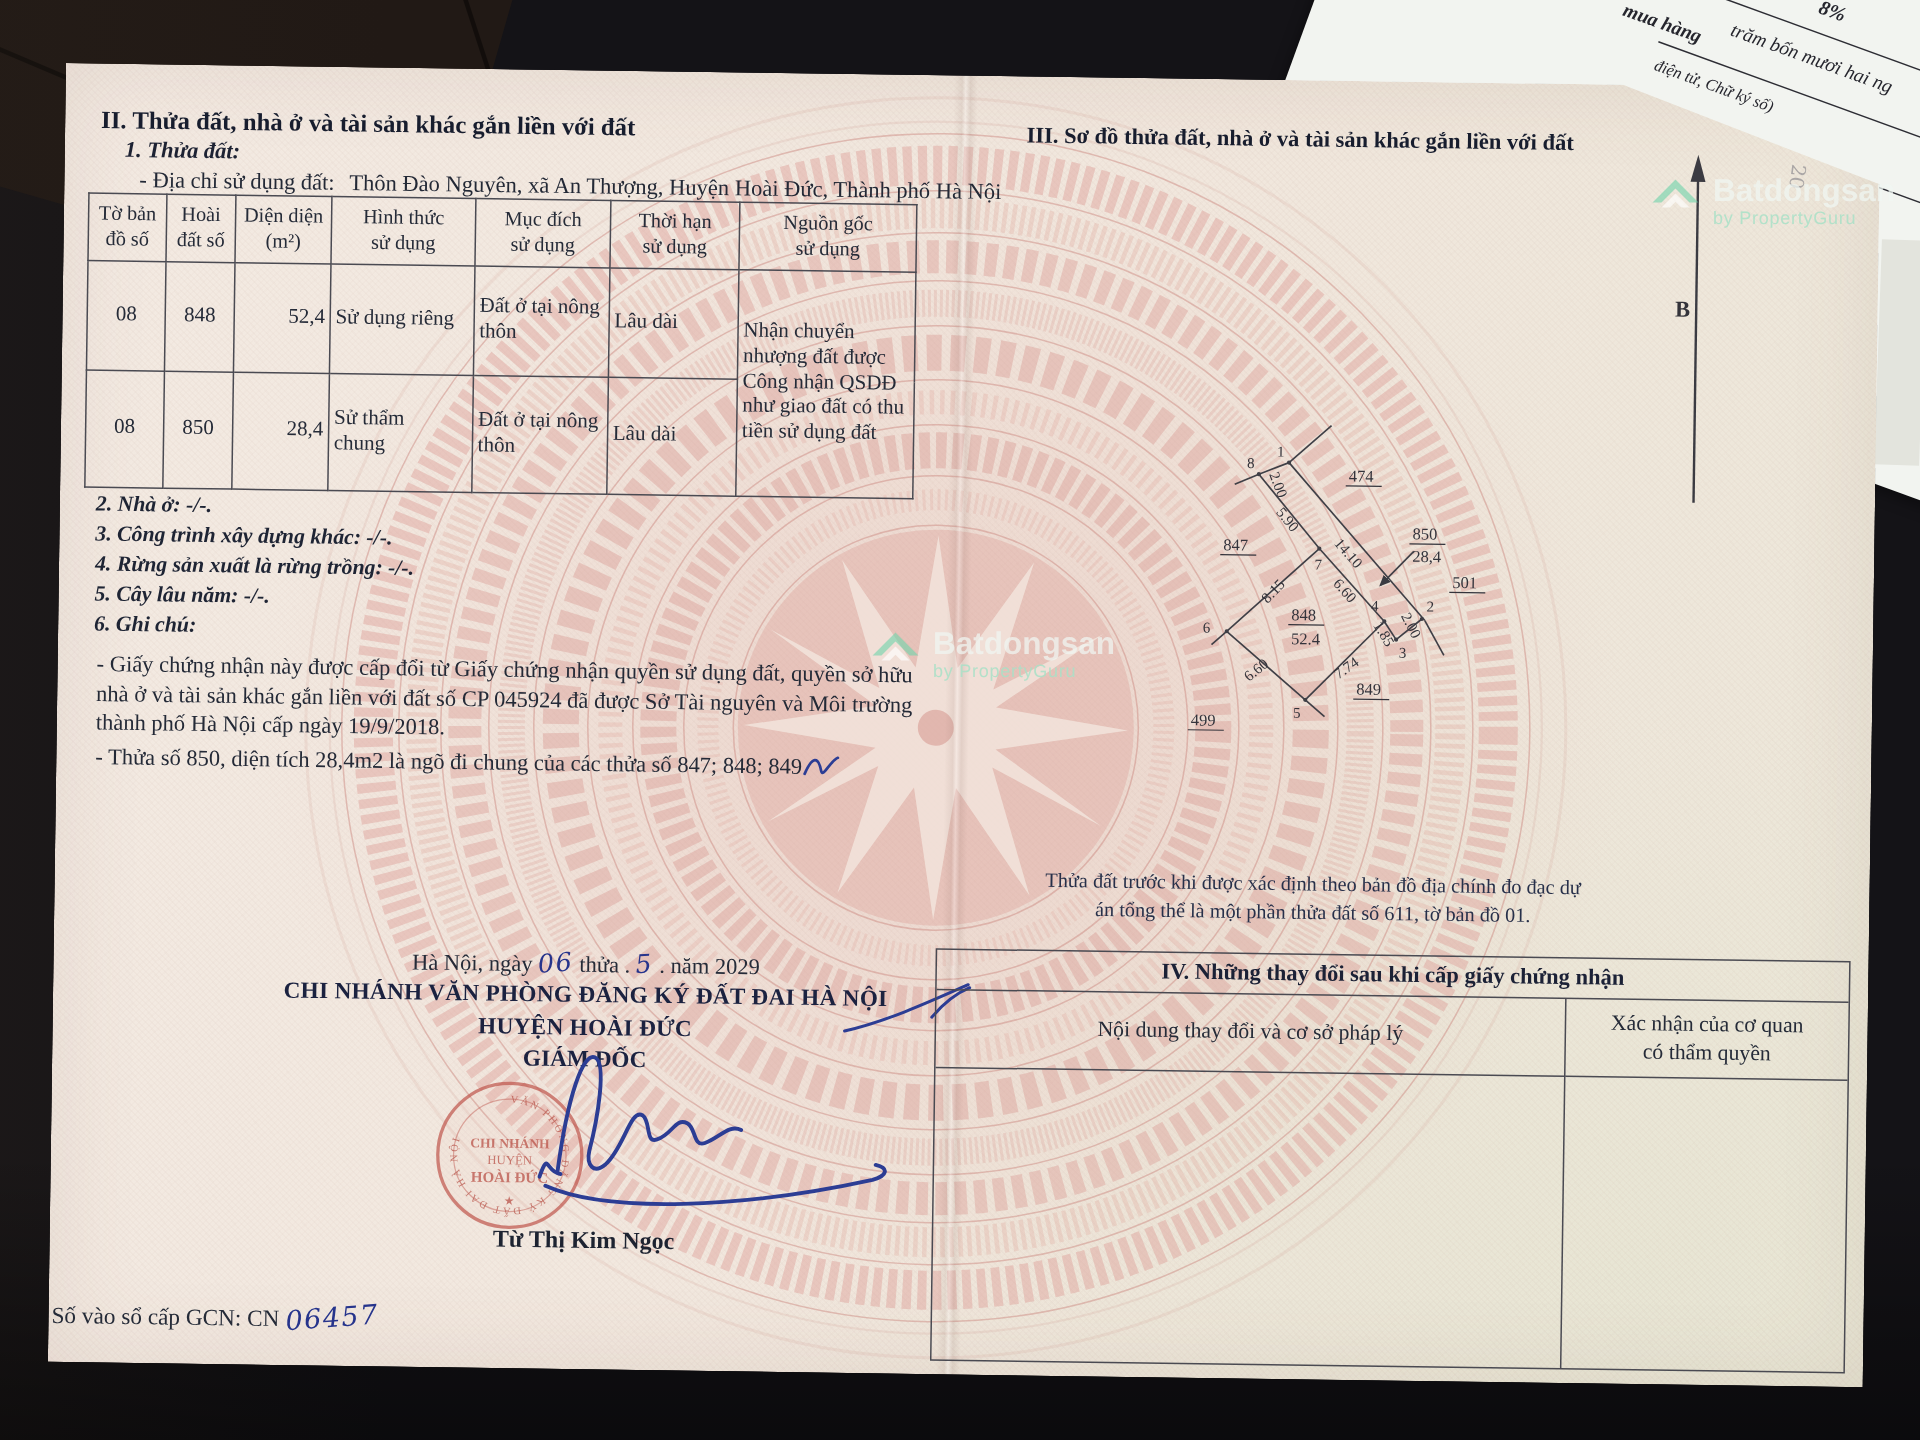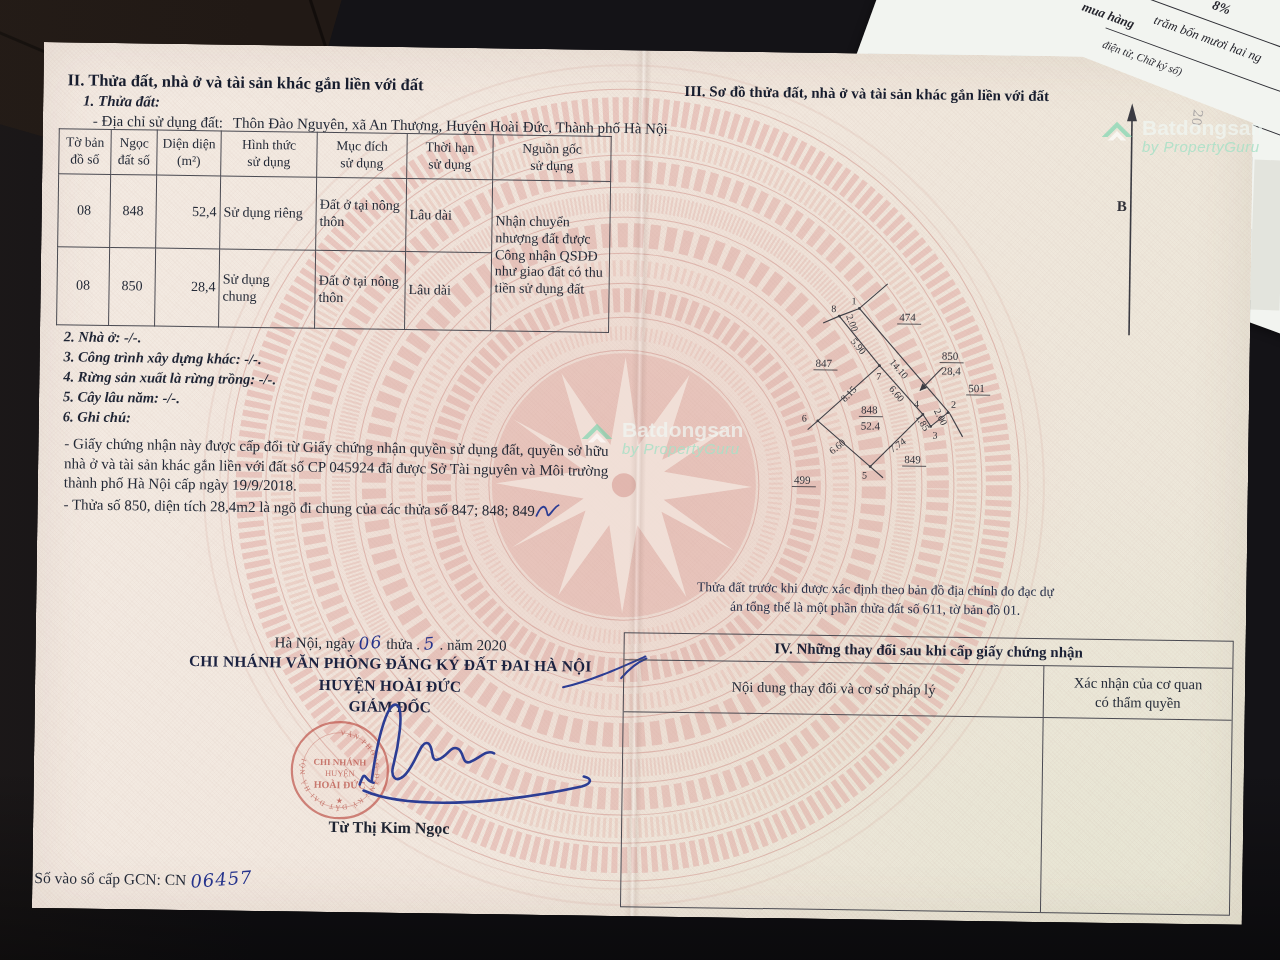--- a/index.html
+++ b/index.html
@@ -77,22 +77,22 @@
     align-items:center;justify-content:center;font-weight:bold;font-size:15px;color:#1b2136;}
   .tbl4 .h1{border-bottom:1.2px solid #4a4a52;border-right:1.2px solid #4a4a52;
     display:flex;align-items:center;justify-content:center;font-size:14.5px;color:#252b38;}
   .tbl4 .h2{border-bottom:1.2px solid #4a4a52;display:flex;align-items:center;
     justify-content:center;font-size:14.5px;color:#252b38;text-align:center;white-space:pre-line;line-height:1.3;}
   .tbl4 .b1{border-right:1.2px solid #4a4a52;}
   
   .wm{position:absolute;z-index:5;display:flex;align-items:center;gap:8px;pointer-events:none;}
   .wm .brand{font-family:"Liberation Sans",sans-serif;font-weight:bold;font-size:21px;
     color:rgba(240,246,242,.72);line-height:20px;}
-  .wm .byline{font-family:"Liberation Sans",sans-serif;font-size:15px;
-    color:rgba(168,224,199,.85);letter-spacing:.5px;font-style:italic;}
+  .wm .byline{font-family:"Liberation Sans",sans-serif;font-size:12px;
+    color:rgba(168,224,199,.85);letter-spacing:.5px;}
   svg text{font-family:"Liberation Serif",serif;}
 </style>
 </head>
 <body>
 
 <div class="stage">
 
   <div class="desk-patch"></div>
   <div class="desk-seam1"></div>
   <div class="desk-seam2"></div>
@@ -156,21 +156,21 @@
           <col style="width:64px">
         <col style="width:96px">
           <col style="width:90px">
           <col style="width:86px">
           <col style="width:118px">
       </colgroup>
       <tbody>
           <tr style="height:45px;">
         <th>Tờ bản
 đồ số</th>
-        <th>Ngọc
+        <th>Hoài
 đất số</th>
         <th>Diện diện
 (m²)</th>
         <th>Hình thức
 sử dụng</th>
         <th>Mục đích
 sử dụng</th>
         <th>Thời hạn
 sử dụng</th>
         <th>Nguồn gốc
@@ -182,21 +182,21 @@
         <td class="r">52,4</td>
         <td>Sử dụng riêng</td>
         <td>Đất ở tại nông thôn</td>
         <td>Lâu dài</td>
         <td class="origin" rowspan="2">Nhận chuyển nhượng đất được Công nhận QSDĐ như giao đất có thu tiền sử dụng đất</td>
       </tr>
       <tr style="height:78px;">
         <td class="c">08</td>
         <td class="c">850</td>
         <td class="r">28,4</td>
-        <td><span class="narrowwrap">Sử dụng chung</span></td>
+        <td><span class="narrowwrap">Sử thẩm chung</span></td>
         <td>Đất ở tại nông thôn</td>
         <td>Lâu dài</td>
       </tr>
     </tbody>
       </table>
 
     <div class="abs items" style="left:24px;top:286px;">
       <div>2. Nhà ở:  -/-.</div>
       <div>3. Công trình xây dựng khác: -/-.</div>
       <div>4. Rừng sản xuất là rừng trồng: -/-.</div>
@@ -212,21 +212,21 @@
         </svg>
       </div>
     </div>
 
     <div class="abs sign-block" style="left:140px;top:586px;">
       <div class="date-line">
         <span>Hà Nội, ngày</span>
         <span class="hand">06</span>
         <span>thửa .</span>
         <span class="hand">5</span>
-        <span>. năm 2020</span>
+        <span>. năm 2029</span>
       </div>
       <div class="office">CHI NHÁNH VĂN PHÒNG ĐĂNG KÝ ĐẤT ĐAI HÀ NỘI</div>
       <div class="office">HUYỆN HOÀI ĐỨC</div>
       <div class="role">GIÁM ĐỐC</div>
     </div>
 
     <svg class="abs" style="left:254px;top:672px;opacity:.82;" width="104" height="104" viewBox="0 0 104 104">
       <defs>
           <path id="ringp" d="M52,17 a35,35 0 1,1 -0.01,0"></path>
         </defs>

